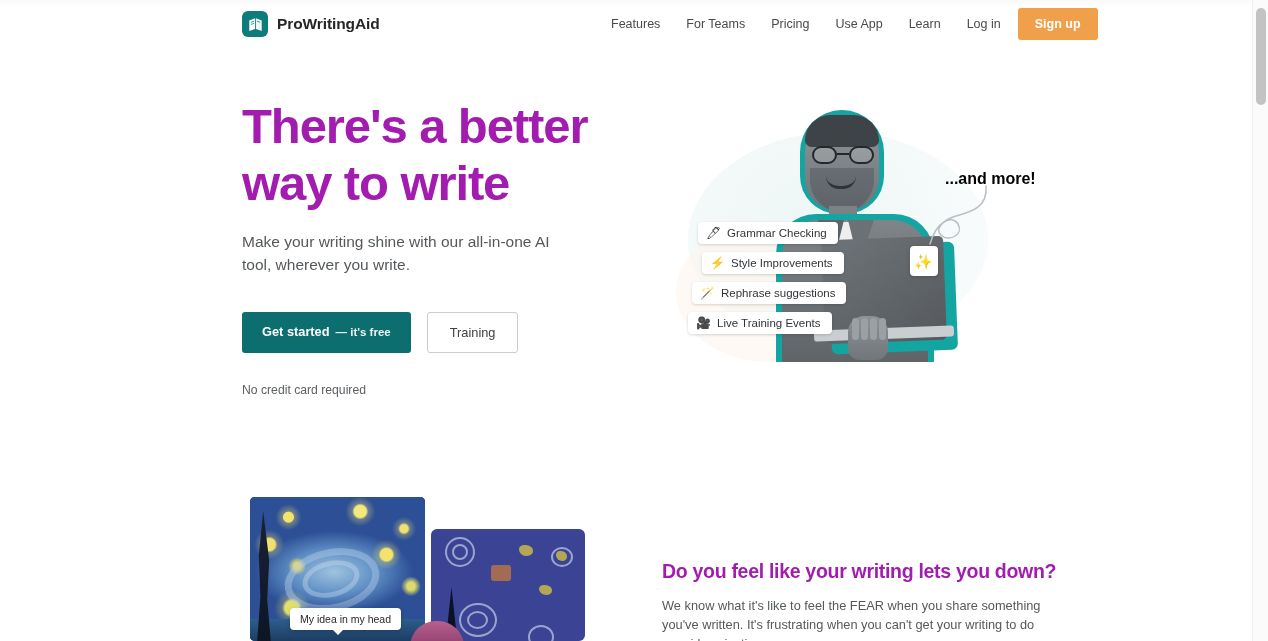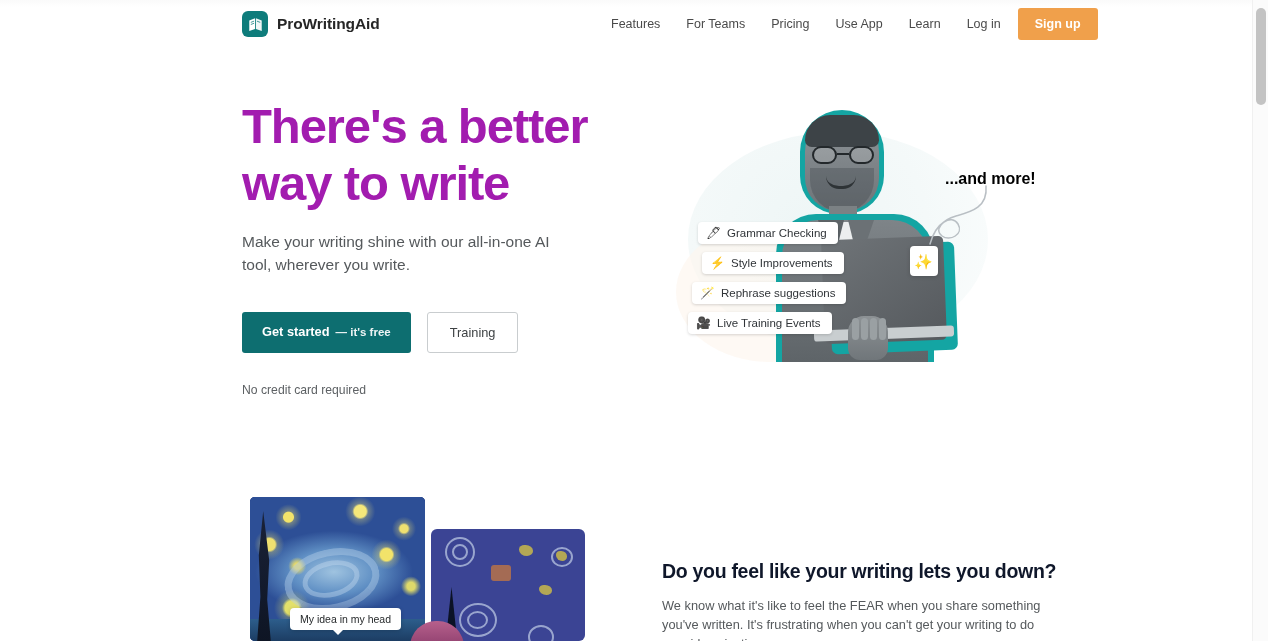--- a/index.html
+++ b/index.html
@@ -364,21 +364,21 @@
   }
   .pink-bit {
     position: absolute; left: 160px; top: 124px;
     width: 54px; height: 26px;
     border-radius: 26px 26px 0 0;
     background: linear-gradient(#b7608c, #8e3f6e);
   }
 
   .lower-text { position: absolute; left: 662px; top: 560px; width: 400px; }
   .lower-h {
-    font-size: 19.5px; font-weight: 700; color: #0f172a;
+    font-size: 19.5px; font-weight: 700; color: #a21caf;
     letter-spacing: -0.3px;
   }
   .lower-p {
     margin-top: 13px;
     font-size: 12.8px; line-height: 19px; color: #55595c;
   }
 
   
   .scrollbar {
     position: absolute; top: 0; right: 0;

